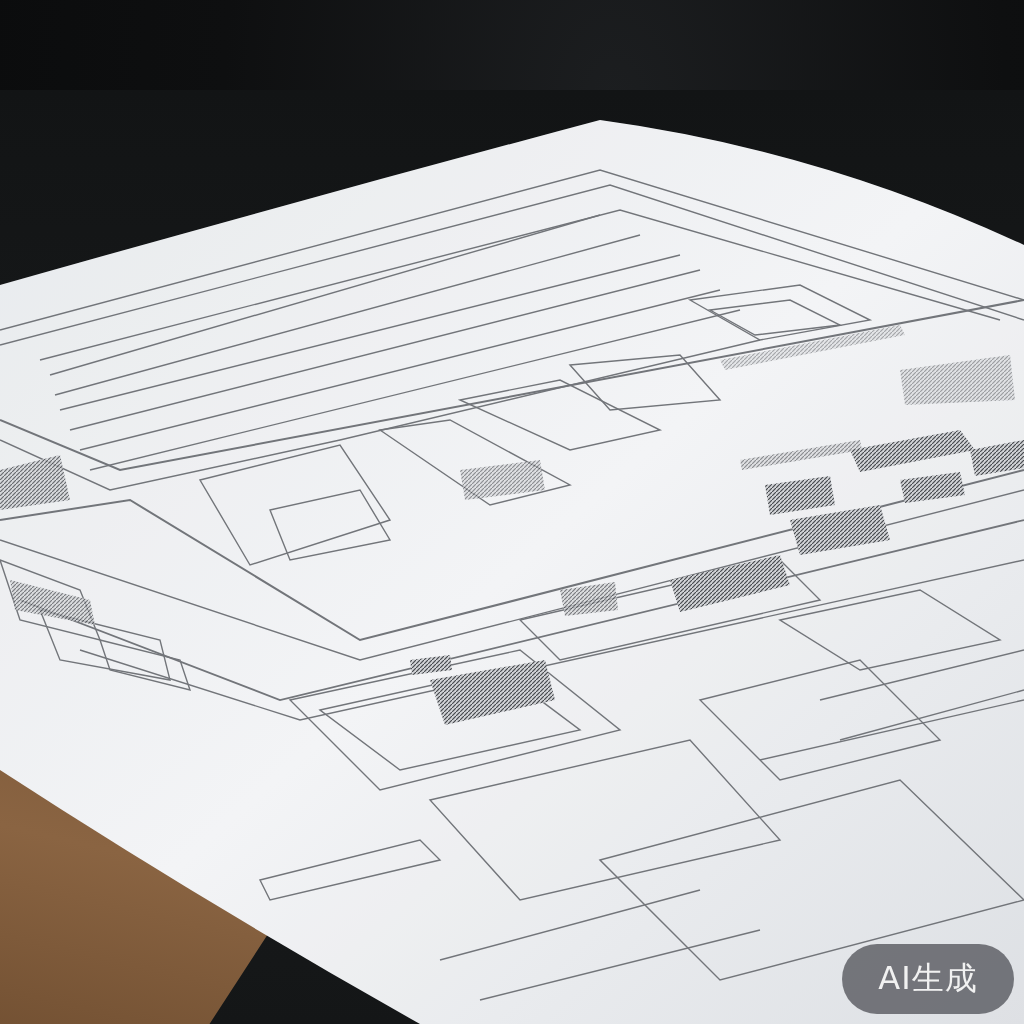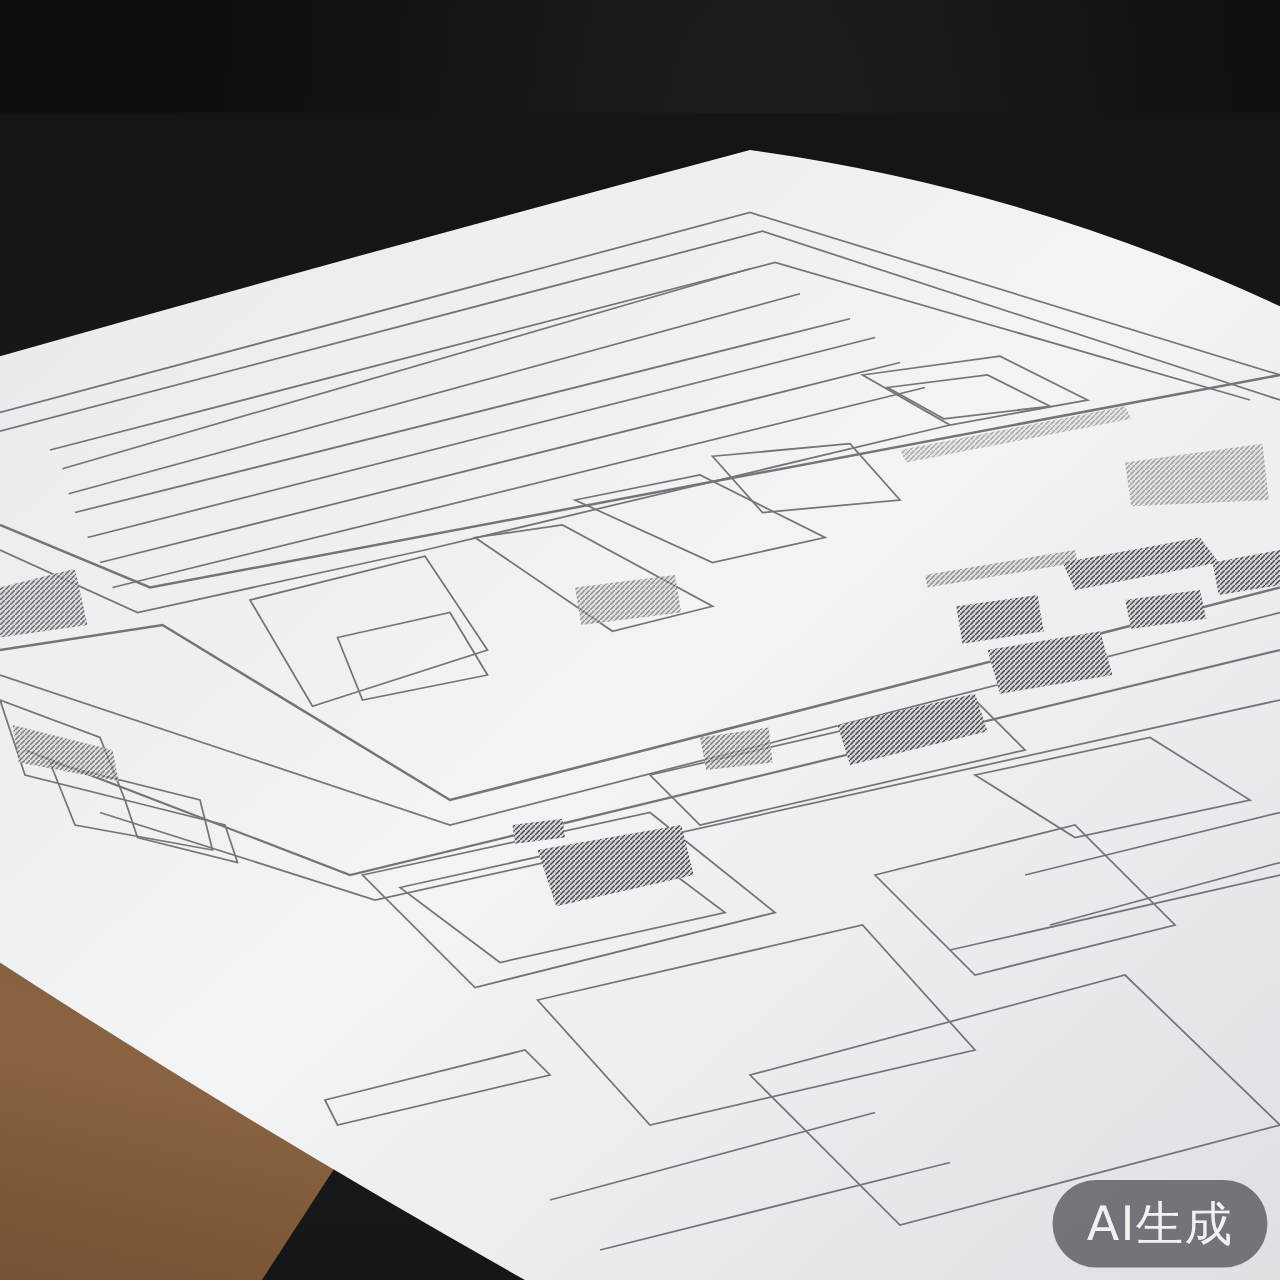--- a/index.html
+++ b/index.html
@@ -6,21 +6,21 @@
   .scene{position:relative;width:1024px;height:1024px;overflow:hidden;
     background:radial-gradient(ellipse at 60% 10%, #1c1e20 0%, #0e0f10 45%, #08090a 100%);}
   .table{position:absolute;left:0;top:90px;width:1024px;height:934px;
     background:linear-gradient(180deg,#121415 0%,#1a1c1d 60%,#141617 100%);}
   .board{position:absolute;left:-40px;top:380px;width:560px;height:700px;
     background:linear-gradient(160deg,#6b4a2e,#8a6442 50%,#5a3c22);
     transform:rotate(33deg);transform-origin:0 0;border-radius:6px;}
   svg.paper{position:absolute;left:0;top:0;width:1024px;height:1024px;}
   .badge{position:absolute;left:842px;top:944px;width:172px;height:70px;border-radius:35px;
     background:rgba(90,92,98,0.82);display:flex;align-items:center;justify-content:center;
-    color:#f1f1f1;font-family:"DejaVu Sans",sans-serif;font-size:38px;letter-spacing:1px;}
+    color:#f1f1f1;font-family:"DejaVu Sans",sans-serif;font-size:32px;letter-spacing:1px;}
 </style>
 </head>
 <body>
 
 <div class="scene">
   <div class="table"></div>
   <div class="board"></div>
 
   <svg class="paper" viewBox="0 0 1024 1024">
     <defs>

